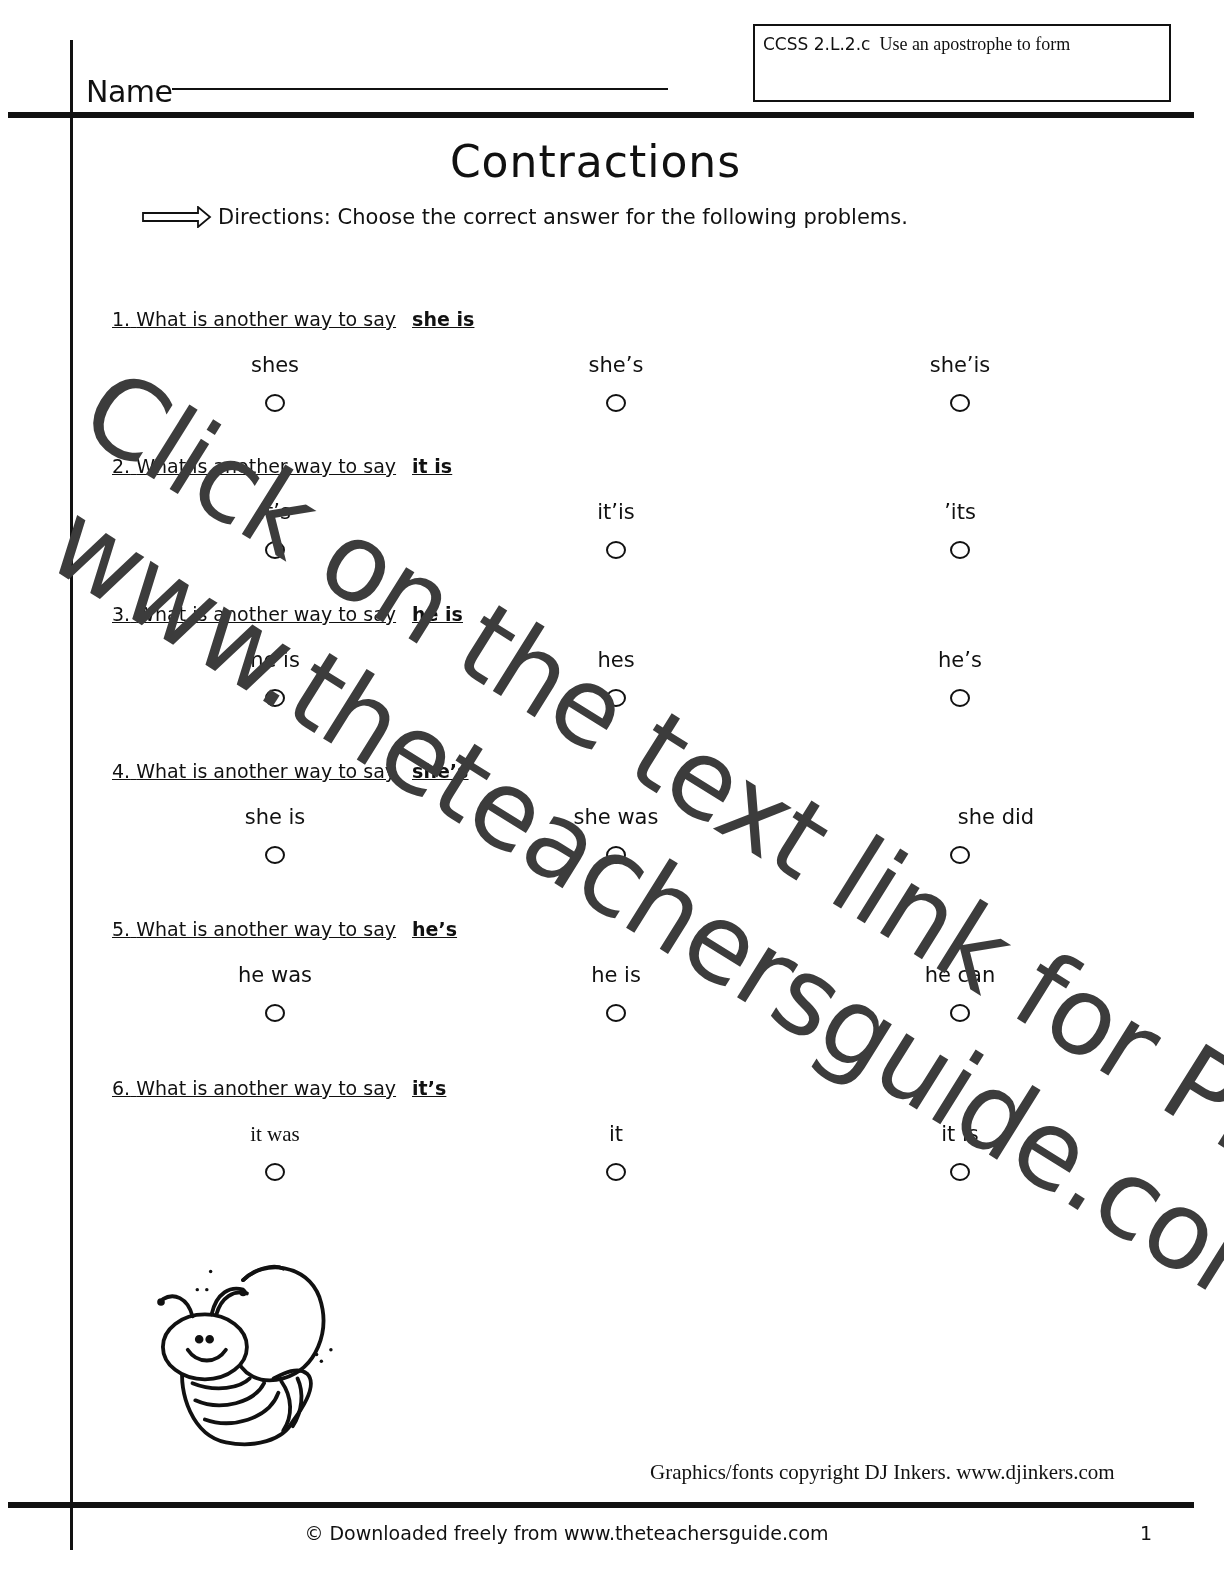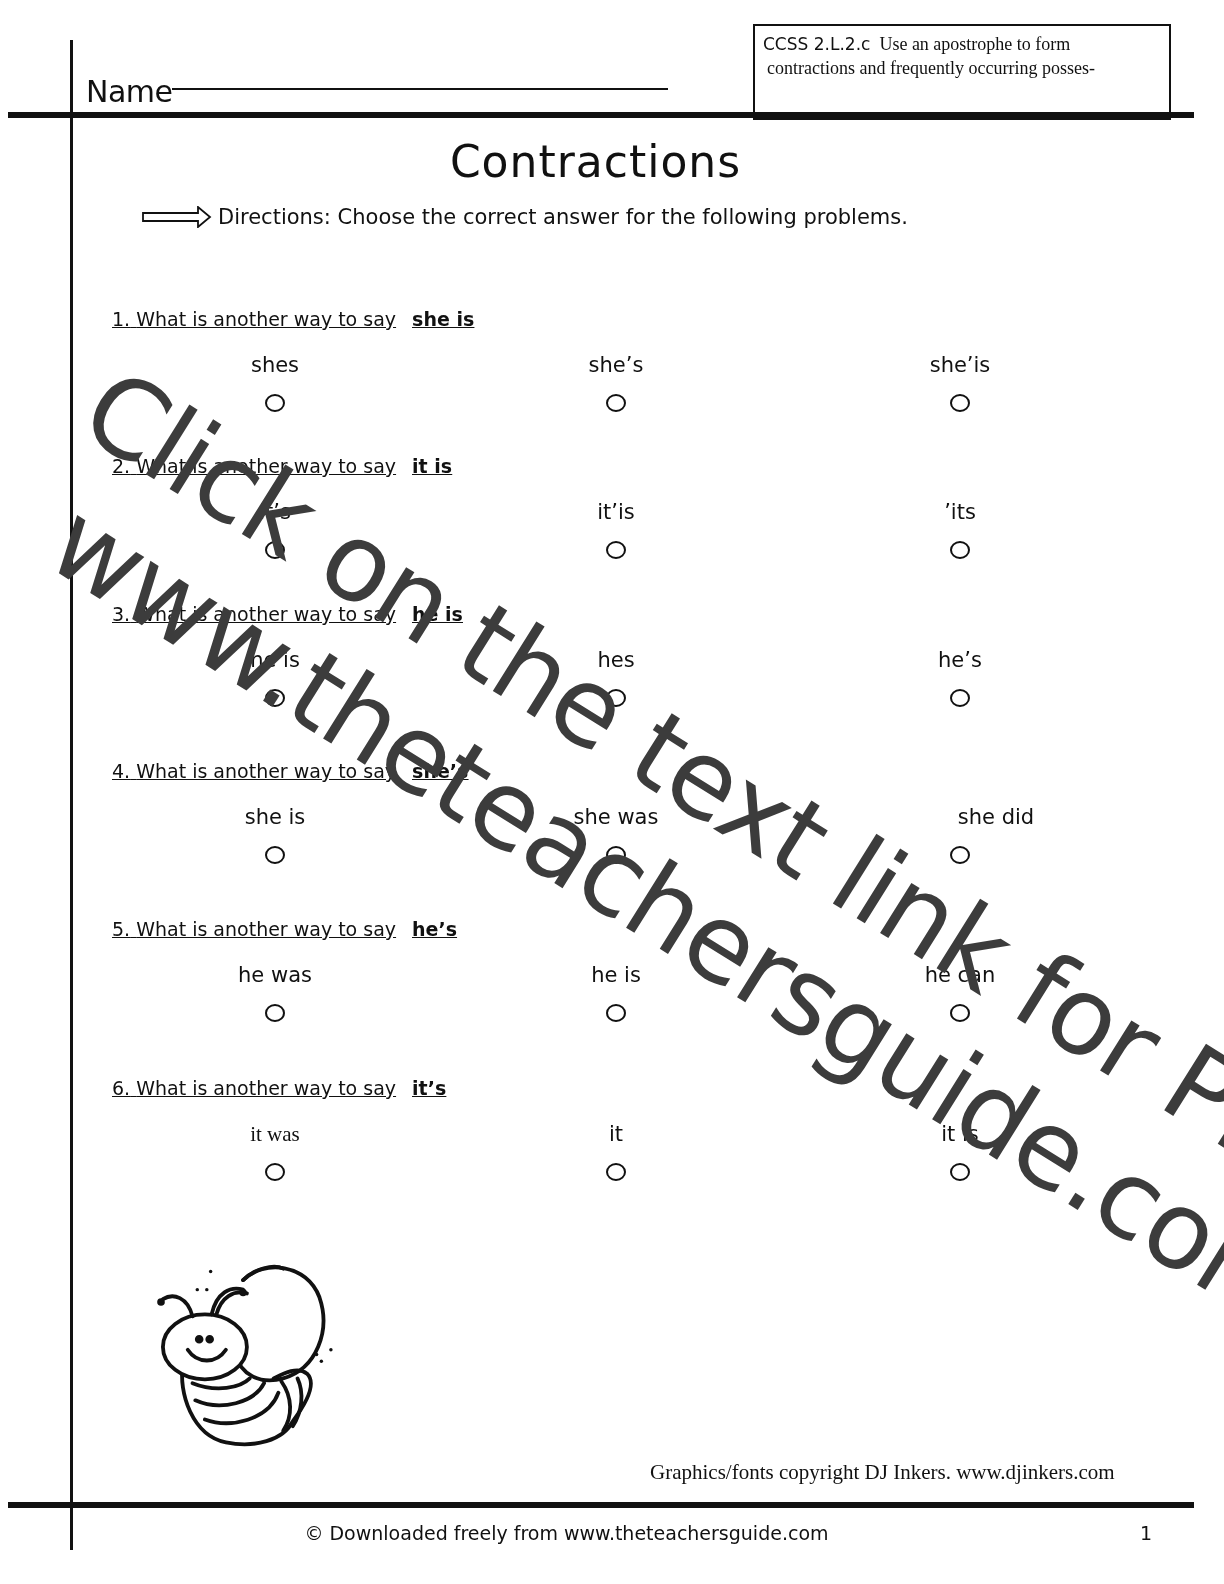--- a/index.html
+++ b/index.html
@@ -3,21 +3,21 @@
 <meta charset="utf-8">
 <style>
   html, body { margin: 0; padding: 0; background: #ffffff; }
   body { width: 1224px; height: 1584px; position: relative; overflow: hidden; font-family: "DejaVu Sans", sans-serif; color: #111; }
   .abs { position: absolute; }
   .vline { left: 70px; top: 40px; width: 3px; height: 1510px; background: #111; }
   .hbar-top { left: 8px; top: 112px; width: 1186px; height: 6px; background: #111; }
   .hbar-bottom { left: 8px; top: 1502px; width: 1186px; height: 6px; background: #111; }
   .name-label { left: 86px; top: 52px; font-size: 30px; letter-spacing: -0.5px; margin-top: 22px; }
   .name-line { left: 172px; top: 88px; width: 496px; height: 2px; background: #111; }
-  .ccss-box { left: 753px; top: 24px; width: 418px; height: 96px; border: 2px solid #111; box-sizing: border-box; padding: 6px 8px; }
+  .ccss-box { left: 753px; top: 24px; width: 418px; height: 78px; border: 2px solid #111; box-sizing: border-box; padding: 6px 8px; }
   .ccss-code { font-family: "DejaVu Sans", sans-serif; font-size: 17px; }
   .ccss-text { font-family: "Liberation Serif", serif; font-size: 18px; line-height: 24px; }
   .title { left: 0; width: 1191px; top: 136px; text-align: center; font-size: 44px; letter-spacing: 1px; padding-left: 0; }
   .directions { left: 142px; top: 205px; font-size: 21px; display: flex; align-items: center; }
   .arrow { width: 70px; height: 22px; margin-right: 6px; }
   .question { left: 112px; font-size: 19px; text-decoration: underline; }
   .question .target { font-weight: bold; text-decoration: underline; margin-left: 16px; }
   .option-label { font-size: 21px; text-align: center; width: 160px; }
   .radio { width: 20px; height: 18px; border: 2px solid #111; border-radius: 50%; box-sizing: border-box; background: transparent; }
   .watermark { font-family: "DejaVu Sans", sans-serif; color: #3c3c3c; white-space: nowrap; transform-origin: 0 0; transform: rotate(32deg); pointer-events: none; letter-spacing: -2px; }
@@ -36,21 +36,20 @@
 <div class="abs hbar-bottom"></div>
 
 <div class="abs name-label">Name</div>
 <div class="abs name-line"></div>
 
 <div class="abs ccss-box">
   <div class="ccss-text">
     <span class="ccss-code">CCSS 2.L.2.c</span>&nbsp;
     <span>Use an apostrophe to form</span>
   </div>
-  <div class="ccss-text" style="padding-left:4px;">contractions and frequently occurring posses-</div>
 </div>
 
 <div class="abs title">Contractions</div>
 
 <div class="abs directions">
   <svg class="arrow" viewBox="0 0 70 22">
     <path d="M1 7 H56 V1 L68 11 L56 21 V15 H1 Z" fill="#fff" stroke="#111" stroke-width="1.8"></path>
   </svg>
   <span>Directions: Choose the correct answer for the following problems.</span>
 </div>

